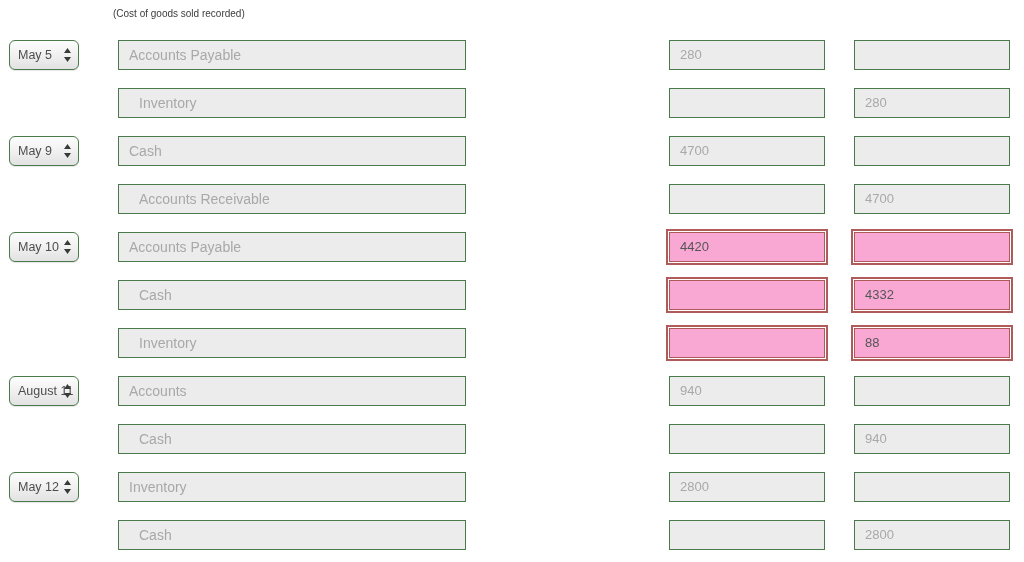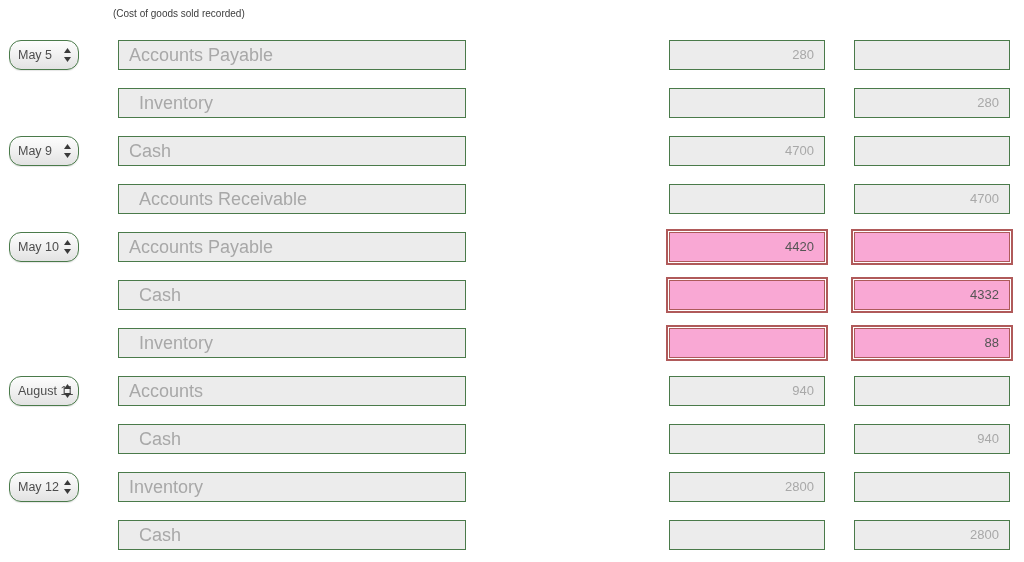--- a/index.html
+++ b/index.html
@@ -44,21 +44,21 @@
     left: 9px;
     top: 8px;
     width: 70px;
     height: 30px;
   }
   .date-select {
     box-sizing: border-box;
     width: 70px;
     height: 30px;
     border: 1px solid #4a7a4a;
-    border-radius: 12px;
+    border-radius: 6px;
     background: linear-gradient(to bottom, #fdfdfd 0%, #f2f2f2 45%, #e2e2e2 100%);
     box-shadow: 0 1px 1px rgba(0,0,0,0.10);
     font-family: "Liberation Sans", sans-serif;
     font-size: 12.5px;
     color: #4d4d4d;
     padding: 0 16px 0 8px;
     line-height: 28px;
     position: relative;
     cursor: pointer;
     white-space: nowrap;
@@ -82,21 +82,21 @@
     width: 348px;
     height: 30px;
   }
   .field {
     box-sizing: border-box;
     width: 100%;
     height: 30px;
     border: 1px solid #4a7a4a;
     background: #ececec;
     font-family: "Liberation Sans", sans-serif;
-    font-size: 18px;
+    font-size: 14px;
     color: #a8a8a8;
     line-height: 28px;
     padding: 0 10px;
     white-space: nowrap;
     overflow: hidden;
     border-radius: 0;
   }
   .field.indent { padding-left: 20px; }
 
   
@@ -118,21 +118,20 @@
     box-sizing: border-box;
     width: 100%;
     height: 30px;
     border: 1px solid #4a7a4a;
     background: #ececec;
     font-family: "Liberation Sans", sans-serif;
     font-size: 13px;
     color: #a8a8a8;
     line-height: 28px;
     padding: 0 10px;
-    text-align: right;
     white-space: nowrap;
     overflow: hidden;
   }
 
   
   .amount.flagged {
     background: #f9a8d4;
     border: 1px solid #ad5a5a;
     outline: 2px solid #b05a5a;
     outline-offset: 1px;

